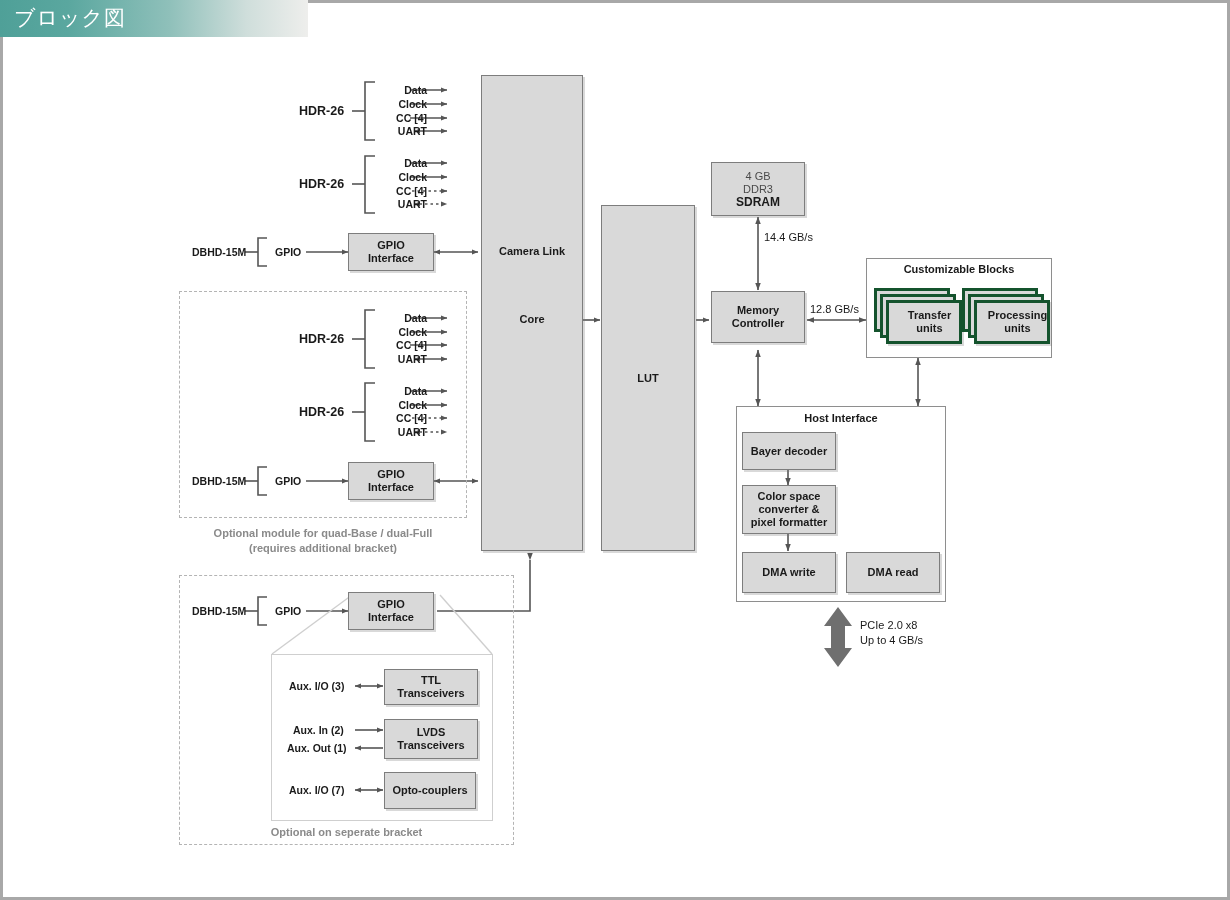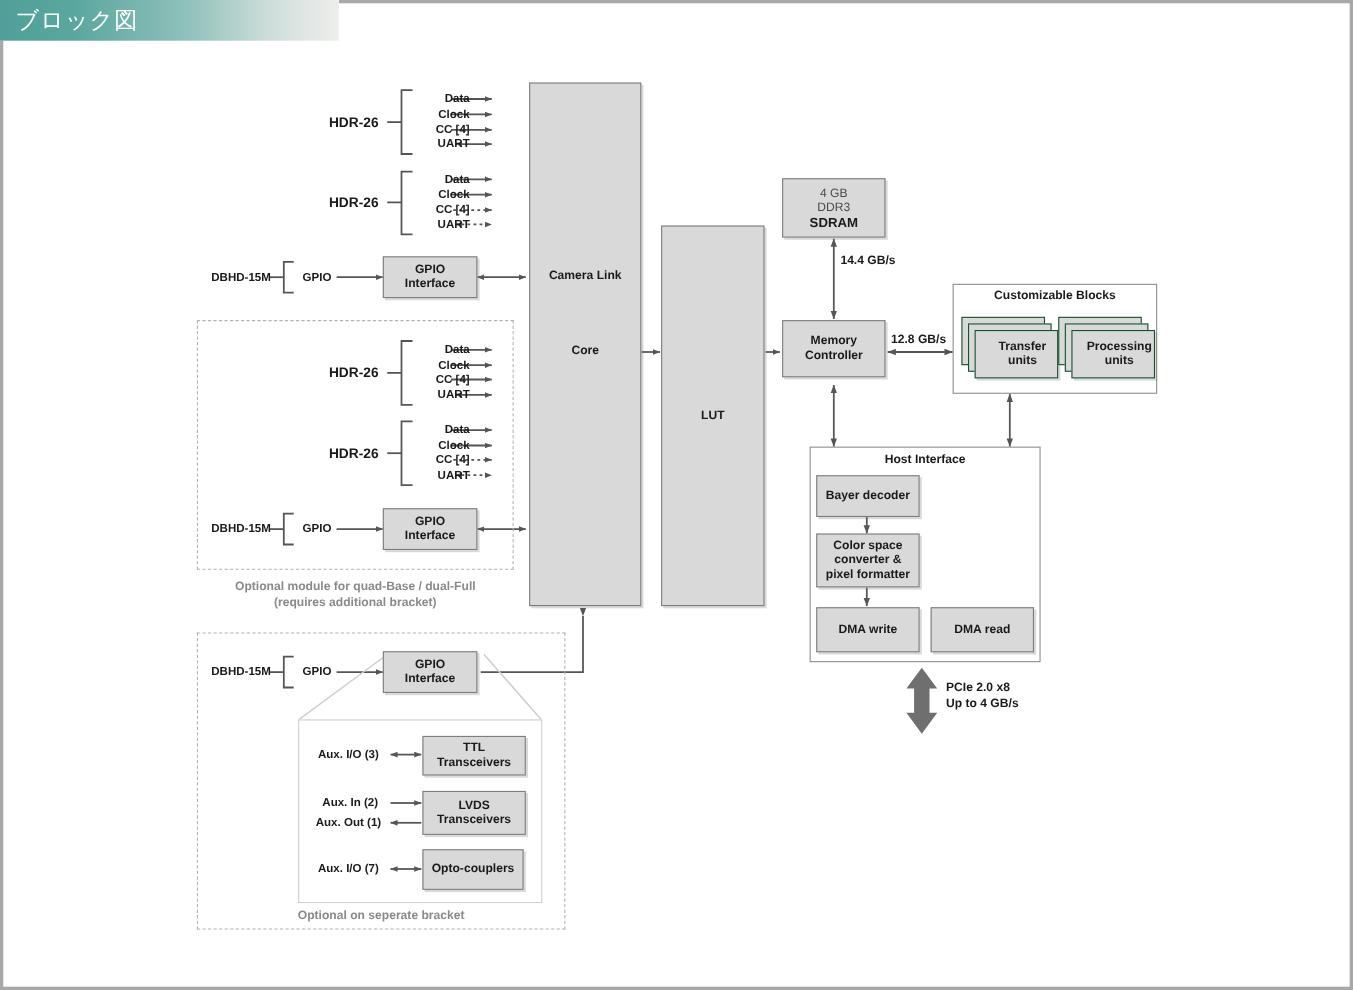--- a/index.html
+++ b/index.html
@@ -76,29 +76,29 @@
     text-align: center; line-height: 15px; white-space: nowrap;
   }
   .label {
     position: absolute;
     font-size: 10.5px; font-weight: bold; color: #1a1a1a;
     white-space: nowrap;
   }
   .label-lg { font-size: 12.5px; }
   .rate-label {
     position: absolute;
-    font-size: 11px; font-weight: bold; color: #1a1a1a;
+    font-size: 11px; font-weight: normal; color: #1a1a1a;
     white-space: nowrap;
   }
   
   .stack { position: absolute; }
   .stack .sheet {
     position: absolute;
     background: #d9d9d9;
-    border: 1px solid #14532d;
+    border: 3px solid #14532d;
     padding-left: 11px;
   }
   .stack .sheet.s1 { left: 0;  top: 0; }
   .stack .sheet.s2 { left: 6px; top: 6px; }
   .stack .sheet.front {
     left: 12px; top: 12px;
     display: flex; align-items: center; justify-content: center;
     text-align: center; flex-direction: column;
     font-size: 11px; font-weight: bold; color: #1a1a1a; line-height: 13px;
     box-shadow: 2px 2px 0 rgba(120,120,120,0.28);

